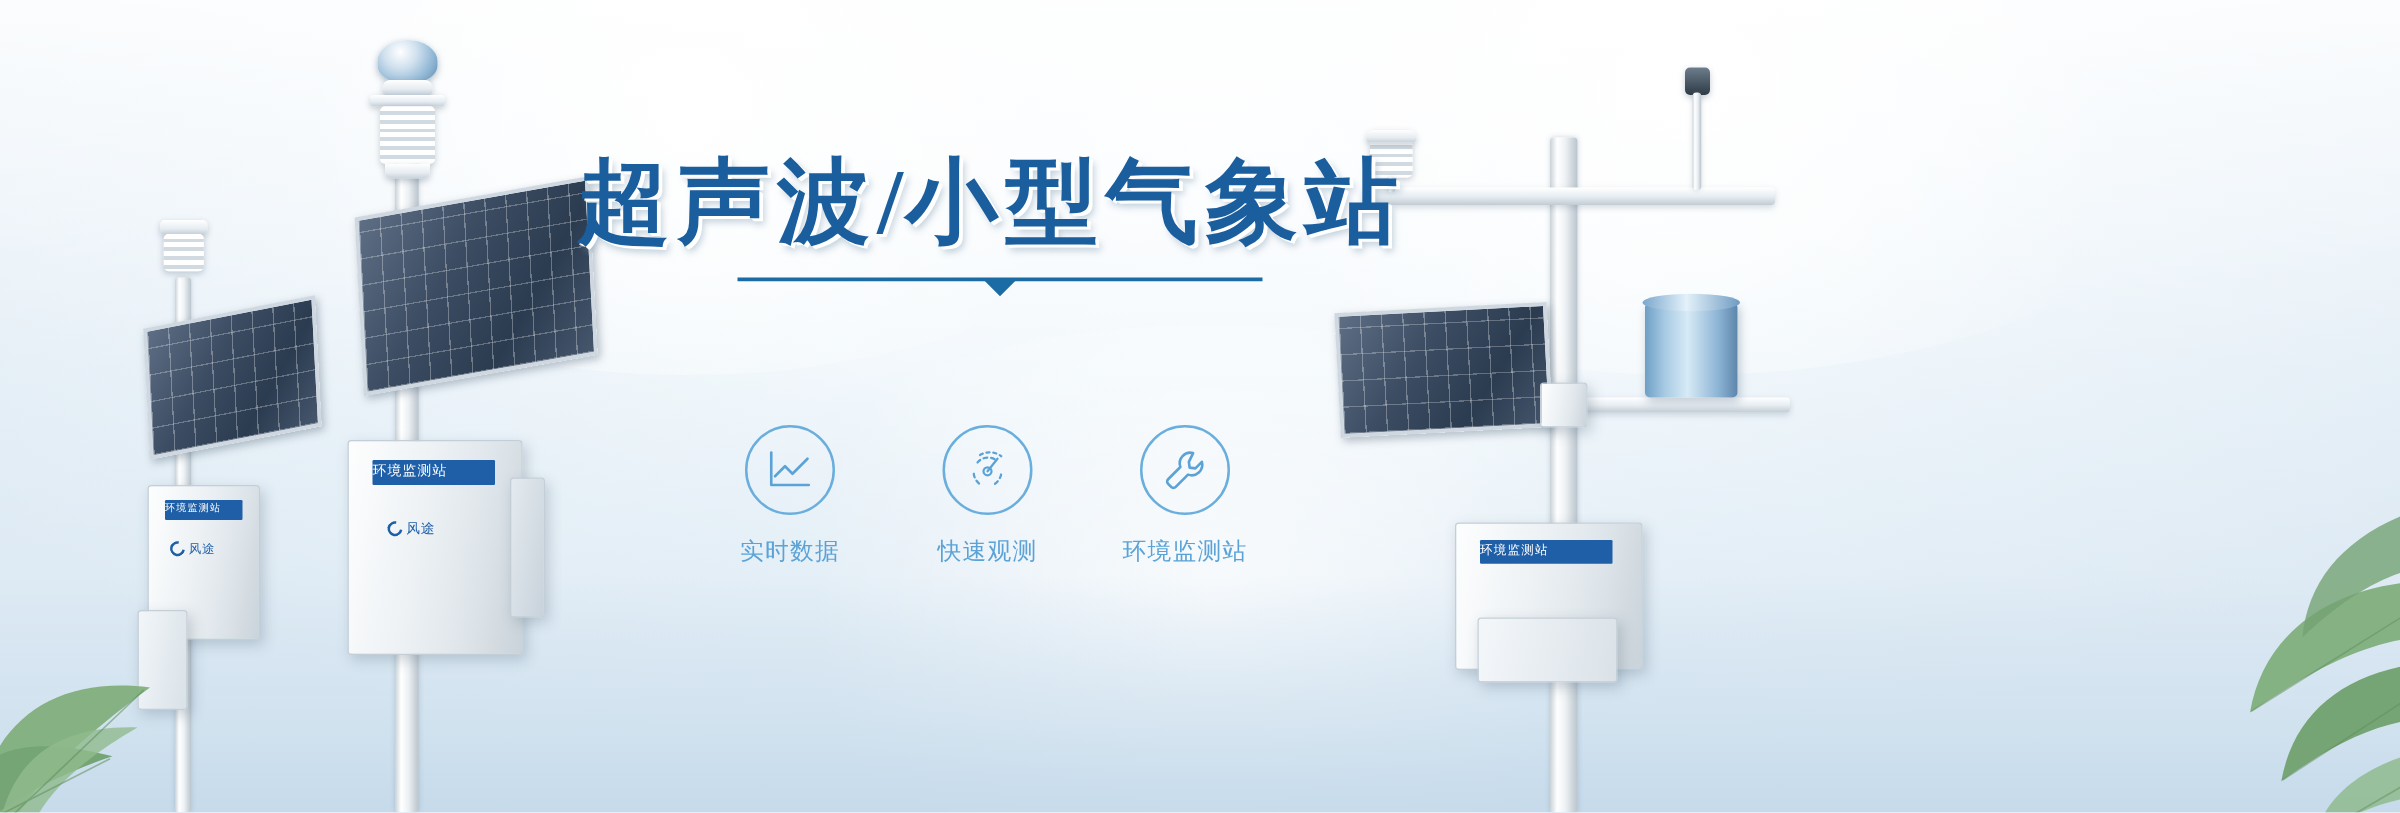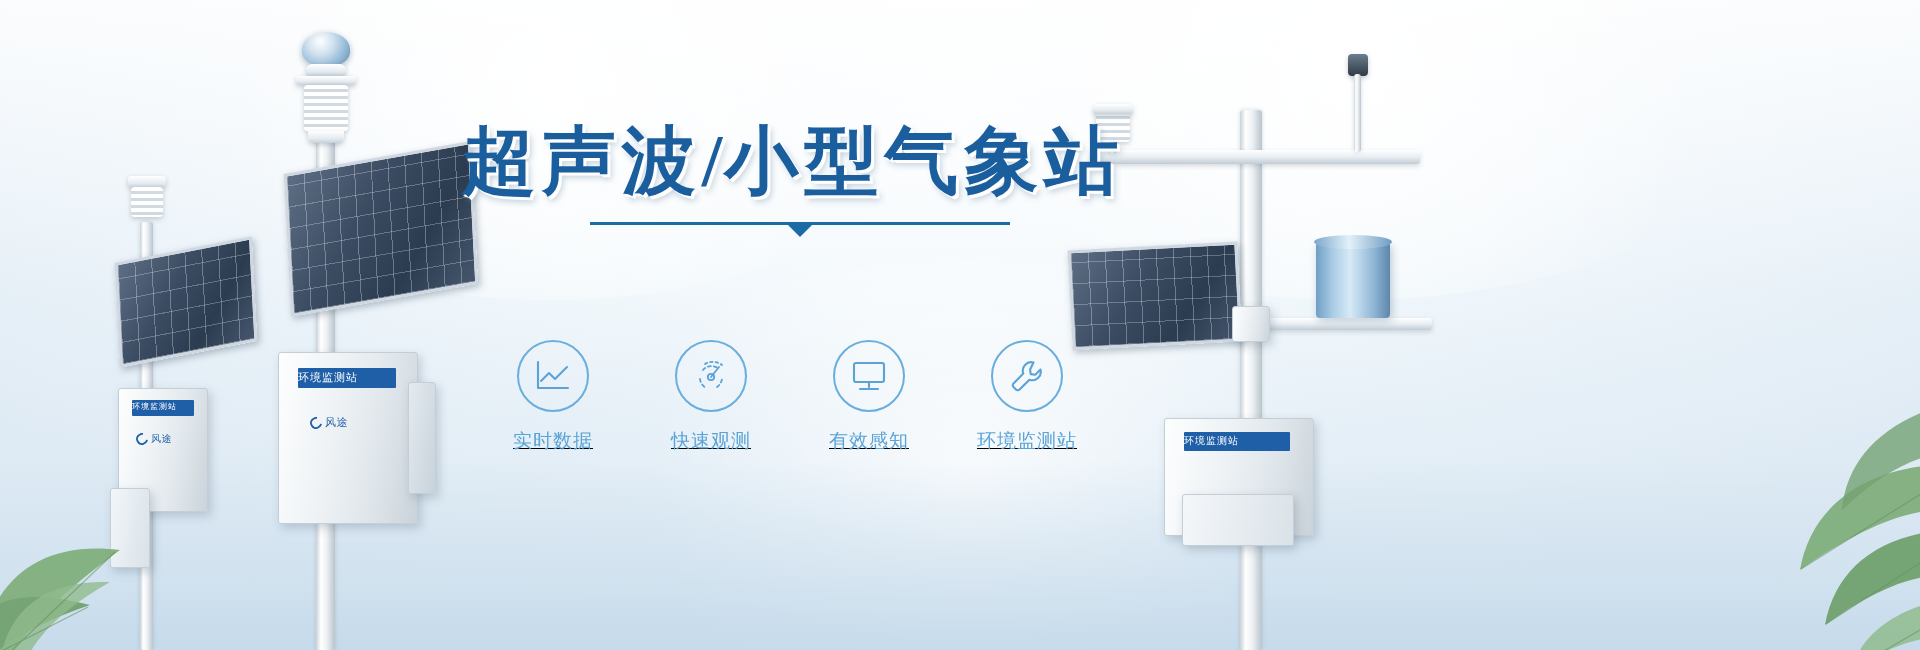--- a/index.html
+++ b/index.html
@@ -82,21 +82,21 @@
     font-size:31px;
     color:#1c5b93;
     letter-spacing:1px;
     line-height:55px;
     white-space:nowrap;
   }
 
   
   .features {
     position:absolute; top:340px; left:0; width:700px;
-    display:flex; justify-content:center; gap:48px;text-decoration:underline;
+    display:flex; justify-content:center; gap:48px;
   }
   .feature { width:110px; text-align:center; }
   .feature .ring {
     width:72px; height:72px; margin:0 auto;
     border:2px solid #6aaedd; border-radius:50%;
     display:flex; align-items:center; justify-content:center;
   }
   .feature .ring svg { display:block; }
   .feature .flabel {
     margin-top:16px;
@@ -323,30 +323,20 @@
             <path d="M19 20 L27 10"></path>
             <path d="M11 13 A 11 11 0 0 1 27 12" stroke-dasharray="3 3"></path>
             <path d="M8 22 A 12 12 0 0 0 14 31" stroke-dasharray="3 3"></path>
             <path d="M25 30 A 12 12 0 0 0 30 22" stroke-dasharray="3 3"></path>
             <path d="M13 7 A 15 15 0 0 1 30 8" stroke-dasharray="2.5 3"></path>
           </svg>
         </div>
         <div class="flabel">快速观测</div>
       </div>
 
-      <div class="feature">
-        <div class="ring">
-          <svg width="38" height="34" viewBox="0 0 38 34" fill="none" stroke="#5ba3d6" stroke-width="2.1" stroke-linecap="round" stroke-linejoin="round">
-            <rect x="4" y="4" width="30" height="19" rx="2"></rect>
-            <path d="M19 23 L19 28"></path>
-            <path d="M10 30 L28 30"></path>
-          </svg>
-        </div>
-        <div class="flabel">有效感知</div>
-      </div>
 
       <div class="feature">
         <div class="ring">
           <svg width="38" height="38" viewBox="0 0 38 38" fill="none" stroke="#5ba3d6" stroke-width="2.1" stroke-linecap="round" stroke-linejoin="round">
             <path d="M25.5 5.5 a8.5 8.5 0 0 0 -10.2 11.1 L5.5 26.4 a2.6 2.6 0 0 0 0 3.7 l2.4 2.4 a2.6 2.6 0 0 0 3.7 0 l9.8 -9.8 a8.5 8.5 0 0 0 11.1 -10.2 l-5.2 5.2 -4.6 -0.6 -0.6 -4.6 z"></path>
           </svg>
         </div>
         <div class="flabel">环境监测站</div>
       </div>
 

